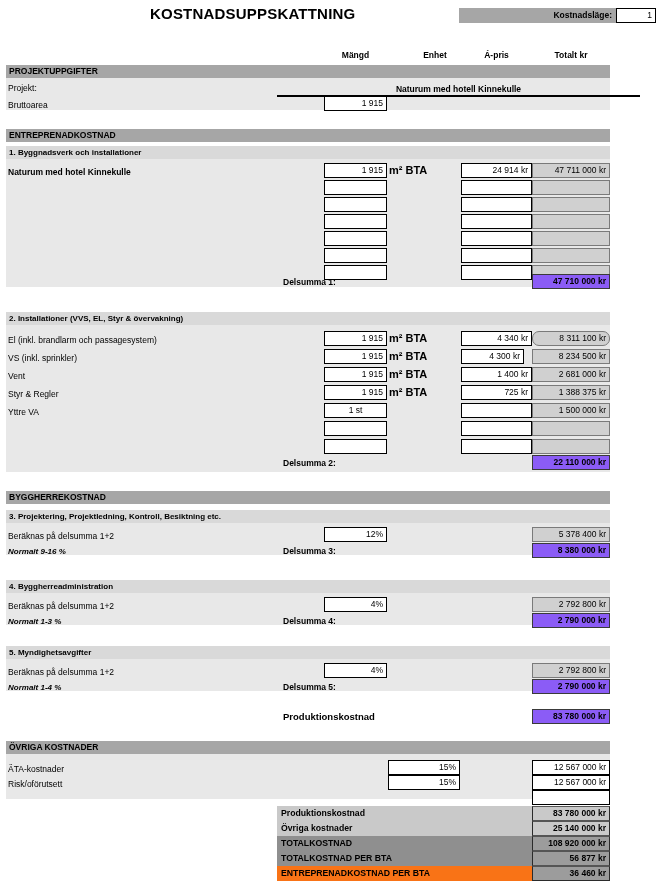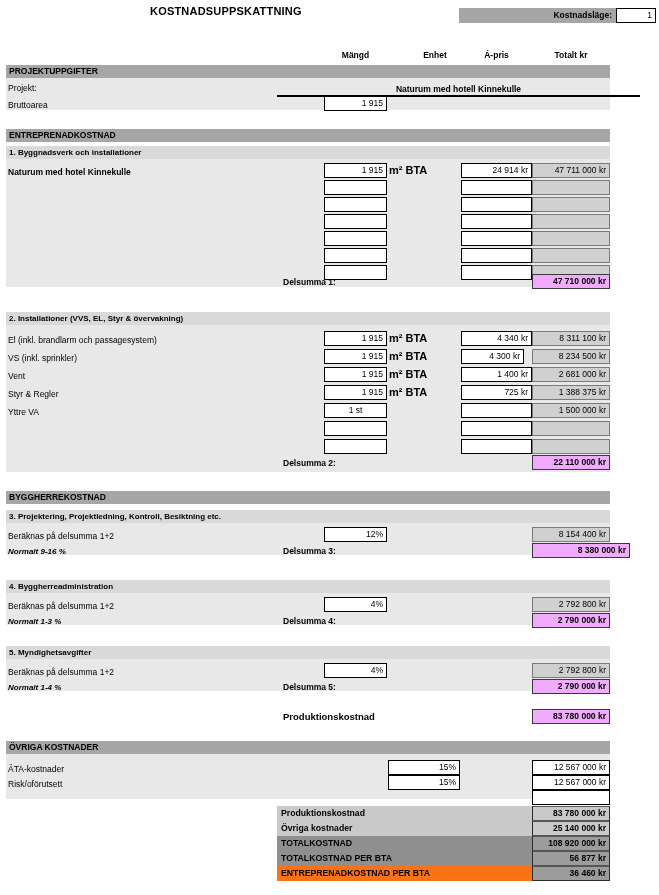--- a/index.html
+++ b/index.html
@@ -13,21 +13,21 @@
     font-size: 8.5px;
     color: #000;
     position: relative;
     overflow: hidden;
   }
 
   
   #title {
     position: absolute;
     left: 150px; top: 5px;
-    font-size: 11px;
+    font-size: 15px;
     font-weight: bold;
     letter-spacing: 0.2px;
     white-space: nowrap;
   }
 
   
   #kostlage-band {
     position: absolute;
     left: 459px; top: 8px;
     width: 157px; height: 15px;
@@ -114,21 +114,21 @@
     text-align: right;
     white-space: nowrap;
     overflow: hidden;
   }
   .cell.left { text-align: center; }
   .cell.calc {
     background: #d0d0d0;
     border: 1.2px solid #7a7a7a;
   }
   .cell.sum {
-    background: #f0abfc;
+    background: #8b5cf6;
     border: 1.6px solid #3a3a3a;
     font-weight: bold;
   }
 
   .unit {
     position: absolute;
     font-size: 11px;
     font-weight: bold;
     line-height: 15px;
     height: 15px;
@@ -253,21 +253,21 @@
 <div class="dsum-label" style="left:283px;top:275px;">Delsumma 1:</div>
 <div class="cell sum" style="left:532px;top:274px;width:78px;">47 710 000 kr</div>
 
 <div class="sec-minor" style="top:312px;">2. Installationer (VVS, EL, Styr &amp; övervakning)</div>
 <div class="bodyband" style="top:325px;height:147px;"></div>
 
 <div class="rlabel" style="top:334px;">El (inkl. brandlarm och passagesystem)</div>
 <div class="cell" style="left:324px;top:331px;width:63px;">1 915</div>
 <div class="unit" style="left:389px;top:331px;">m² BTA</div>
 <div class="cell" style="left:461px;top:331px;width:71px;">4 340 kr</div>
-<div class="cell calc" style="left:532px;top:331px;width:78px;">8 311 100 kr</div>
+<div class="cell calc" style="left:532px;top:331px;width:78px;border-radius:7px;">8 311 100 kr</div>
 
 <div class="rlabel" style="top:352px;">VS (inkl. sprinkler)</div>
 <div class="cell" style="left:324px;top:349px;width:63px;">1 915</div>
 <div class="unit" style="left:389px;top:349px;">m² BTA</div>
 <div class="cell" style="left:461px;top:349px;width:63px;">4 300 kr</div>
 <div class="cell calc" style="left:532px;top:349px;width:78px;">8 234 500 kr</div>
 
 <div class="rlabel" style="top:370px;">Vent</div>
 <div class="cell" style="left:324px;top:367px;width:63px;">1 915</div>
 <div class="unit" style="left:389px;top:367px;">m² BTA</div>
@@ -294,24 +294,24 @@
 <div class="cell calc" style="left:532px;top:439px;width:78px;"></div>
 
 <div class="dsum-label" style="left:283px;top:456px;">Delsumma 2:</div>
 <div class="cell sum" style="left:532px;top:455px;width:78px;">22 110 000 kr</div>
 
 <div class="sec-major" style="top:491px;">BYGGHERREKOSTNAD</div>
 <div class="sec-minor" style="top:510px;">3. Projektering, Projektledning, Kontroll, Besiktning etc.</div>
 <div class="bodyband" style="top:523px;height:32px;"></div>
 <div class="rlabel" style="top:530px;">Beräknas på delsumma 1+2</div>
 <div class="cell" style="left:324px;top:527px;width:63px;">12%</div>
-<div class="cell calc" style="left:532px;top:527px;width:78px;">8 154 400 kr</div>
+<div class="cell calc" style="left:532px;top:527px;width:78px;">5 378 400 kr</div>
 <div class="rlabel ital" style="top:546px;">Normalt 9-16 %</div>
 <div class="dsum-label" style="left:283px;top:544px;">Delsumma 3:</div>
-<div class="cell sum" style="left:532px;top:543px;width:98px;">8 380 000 kr</div>
+<div class="cell sum" style="left:532px;top:543px;width:78px;">8 380 000 kr</div>
 
 <div class="sec-minor" style="top:580px;">4. Byggherreadministration</div>
 <div class="bodyband" style="top:593px;height:32px;"></div>
 <div class="rlabel" style="top:600px;">Beräknas på delsumma 1+2</div>
 <div class="cell" style="left:324px;top:597px;width:63px;">4%</div>
 <div class="cell calc" style="left:532px;top:597px;width:78px;">2 792 800 kr</div>
 <div class="rlabel ital" style="top:616px;">Normalt 1-3 %</div>
 <div class="dsum-label" style="left:283px;top:614px;">Delsumma 4:</div>
 <div class="cell sum" style="left:532px;top:613px;width:78px;">2 790 000 kr</div>
 

